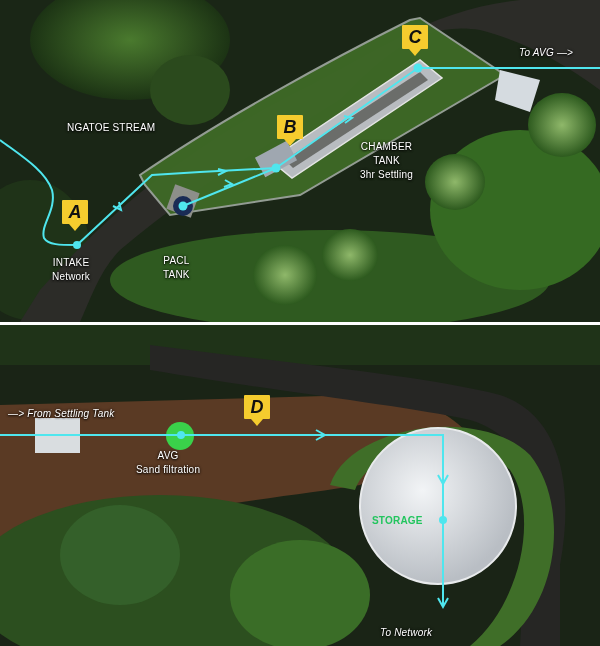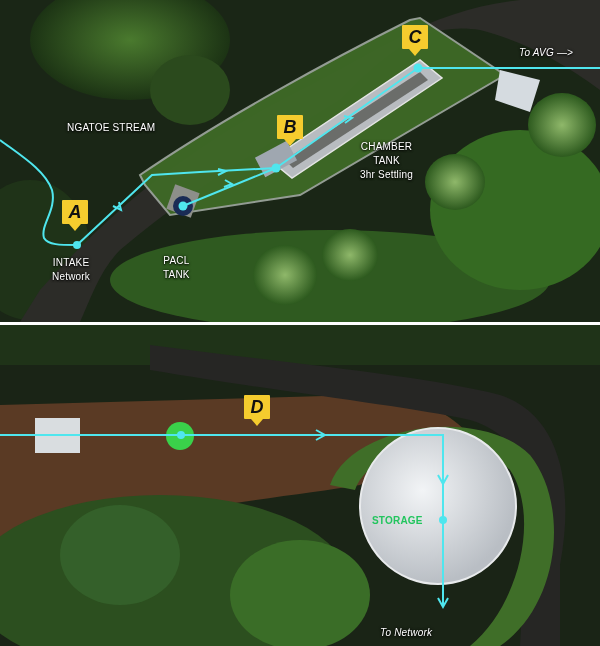--- a/index.html
+++ b/index.html
@@ -160,21 +160,26 @@
       <polyline points="316,105 325,110 316,115"></polyline>
       <polyline points="438,150 443,159 448,150"></polyline>
       <polyline points="438,273 443,282 448,273"></polyline>
     </g>
     <g fill="#4fe6ee">
       <circle cx="181" cy="110" r="4"></circle>
       <circle cx="443" cy="195" r="4"></circle>
     </g>
   </svg>
 
+  <div class="lbl italic" style="left:8px; top:82px;">—&gt; From Settling Tank</div>
 
+  <div class="lbl" style="left:136px; top:124px;">
+    <span class="main">AVG</span>
+    <span class="sub">Sand filtration</span>
+  </div>
 
   <div class="marker" style="left:244px; top:70px;">
     <div class="box">D</div>
       <div class="tip"></div>
   </div>
 
   <div class="lbl dark" style="left:372px; top:189px;">STORAGE</div>
 
   <div class="lbl italic" style="left:380px; top:301px;">To Network</div>
 </div>

